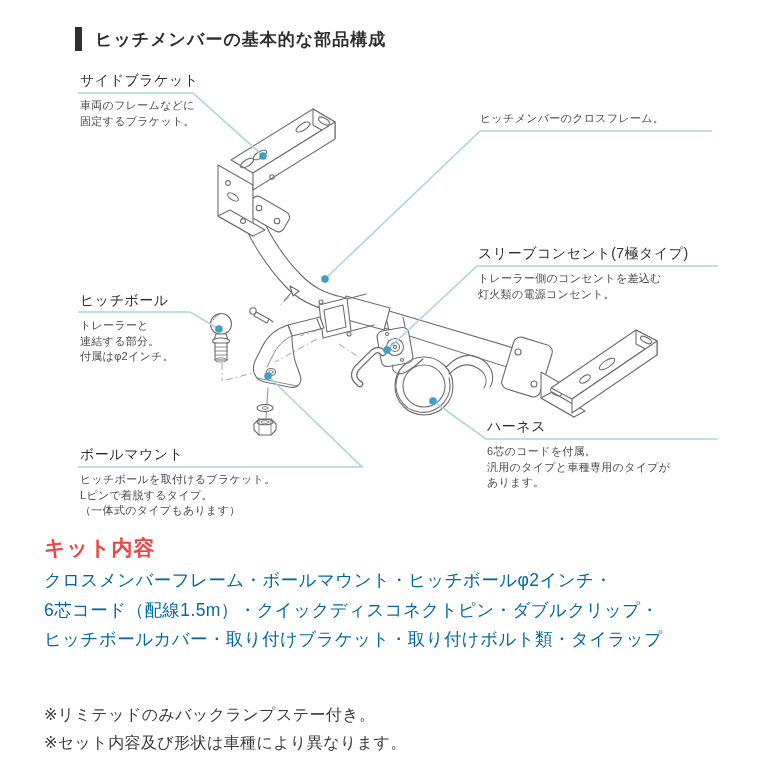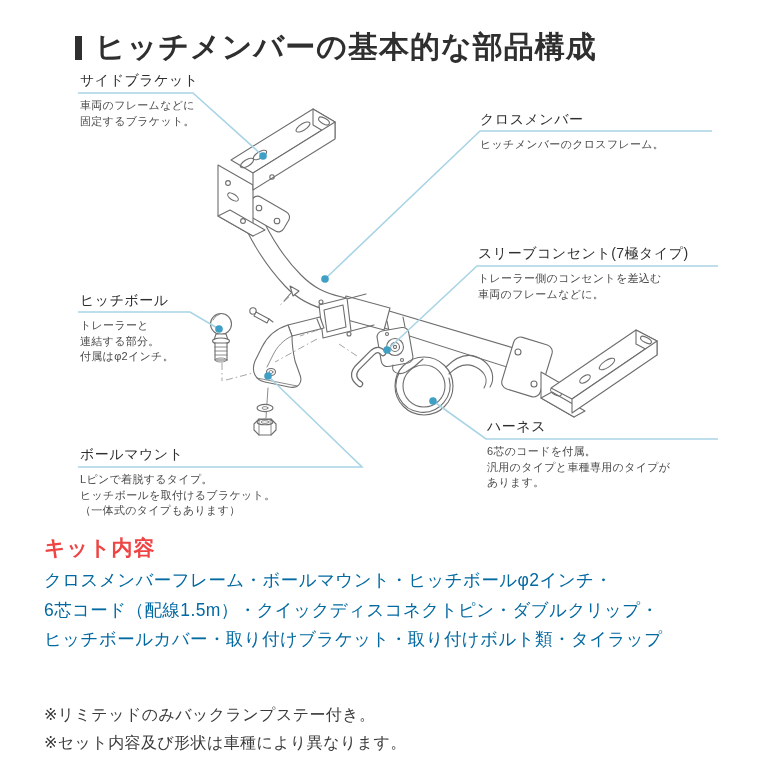--- a/index.html
+++ b/index.html
@@ -3,21 +3,21 @@
 <meta charset="utf-8">
 <style>
   html,body{margin:0;padding:0;background:#fff;}
   .page{
     position:relative;width:778px;height:779px;background:#fff;overflow:hidden;
     font-family:"Liberation Sans","DejaVu Sans",sans-serif;color:var(--body_text,#474747);
   }
   
   .hdr{position:absolute;left:75px;top:27px;display:flex;align-items:center;}
   .hdr-bar{width:7px;height:24px;background:var(--heading_text,#2f2f2f);margin-right:13px;}
-  .hdr-title{font-size:30px;font-weight:700;color:var(--heading_text,#2f2f2f);letter-spacing:1px;white-space:nowrap;}
+  .hdr-title{font-size:17px;font-weight:700;color:var(--heading_text,#2f2f2f);letter-spacing:1px;white-space:nowrap;}
   
   .lbl{position:absolute;white-space:nowrap;}
   .lt{font-size:14px;font-weight:400;color:var(--heading_text,#2f2f2f);letter-spacing:.5px;margin-bottom:8px;}
   .ld{font-size:11px;color:var(--body_text,#555);line-height:15.5px;letter-spacing:.3px;}
   
   .art{position:absolute;left:0;top:0;}
   .ln{stroke:var(--drawing,#6e6e6e);fill:none;stroke-width:1.1;stroke-linejoin:round;stroke-linecap:round;}
   .lnf{stroke:var(--drawing,#6e6e6e);fill:#fff;stroke-width:1.1;stroke-linejoin:round;}
   .thin{stroke-width:.8;}
   .dash{stroke:#9a9a9a;fill:none;stroke-width:.9;stroke-dasharray:7 3 1.5 3;}
@@ -186,31 +186,30 @@
 
   <div class="lbl" style="left:80px;top:72px">
     <div class="lt">サイドブラケット</div>
     <div class="ld">
       <div>車両のフレームなどに</div>
       <div>固定するブラケット。</div>
     </div>
   </div>
 
   <div class="lbl" style="left:480px;top:111px">
-    <div class="lt">クロスメンバー</div>
     <div class="ld">
       <div>ヒッチメンバーのクロスフレーム。</div>
     </div>
   </div>
 
   <div class="lbl" style="left:478px;top:245px">
     <div class="lt">スリーブコンセント(7極タイプ)</div>
     <div class="ld">
       <div>トレーラー側のコンセントを差込む</div>
-      <div>車両のフレームなどに。</div>
+      <div>灯火類の電源コンセント。</div>
     </div>
   </div>
 
   <div class="lbl" style="left:80px;top:292px">
     <div class="lt">ヒッチボール</div>
     <div class="ld">
       <div>トレーラーと</div>
       <div>連結する部分。</div>
       <div>付属はφ2インチ。</div>
     </div>
@@ -221,22 +220,22 @@
     <div class="ld">
       <div>6芯のコードを付属。</div>
       <div>汎用のタイプと車種専用のタイプが</div>
       <div>あります。</div>
     </div>
   </div>
 
   <div class="lbl" style="left:80px;top:446px">
     <div class="lt">ボールマウント</div>
     <div class="ld">
+      <div>ヒッチボールを取付けるブラケット。</div>
       <div>Lピンで着脱するタイプ。</div>
-      <div>ヒッチボールを取付けるブラケット。</div>
       <div>（一体式のタイプもあります）</div>
     </div>
   </div>
 
   <div class="kit-h">キット内容</div>
   <div class="kit-lines">
     <div>クロスメンバーフレーム・ボールマウント・ヒッチボールφ2インチ・</div>
     <div>6芯コード（配線1.5m）・クイックディスコネクトピン・ダブルクリップ・</div>
     <div>ヒッチボールカバー・取り付けブラケット・取り付けボルト類・タイラップ</div>
   </div>

